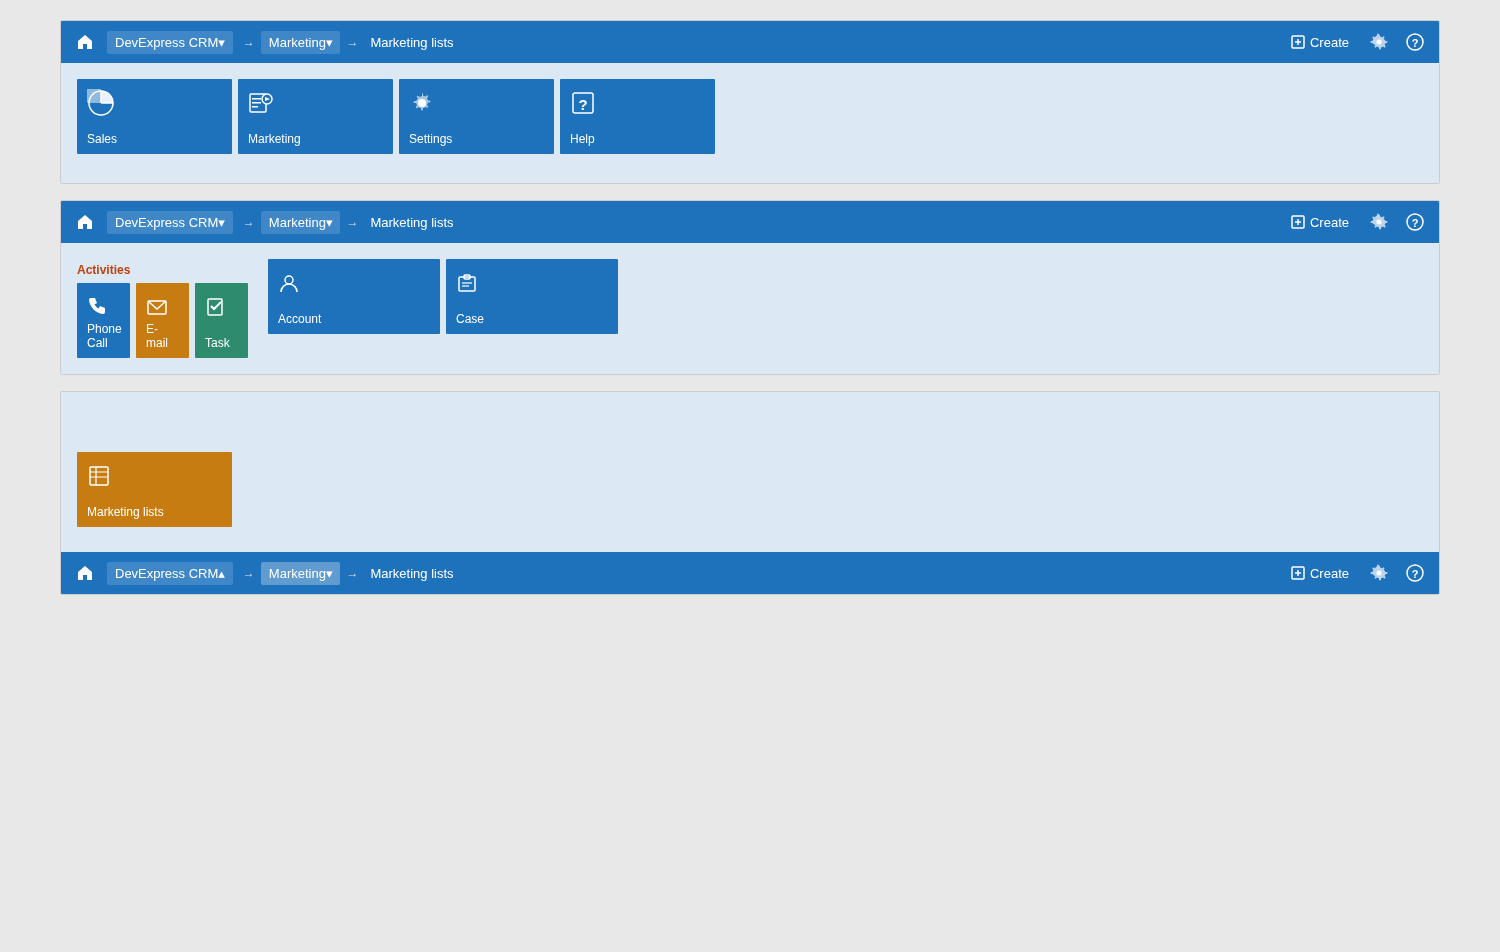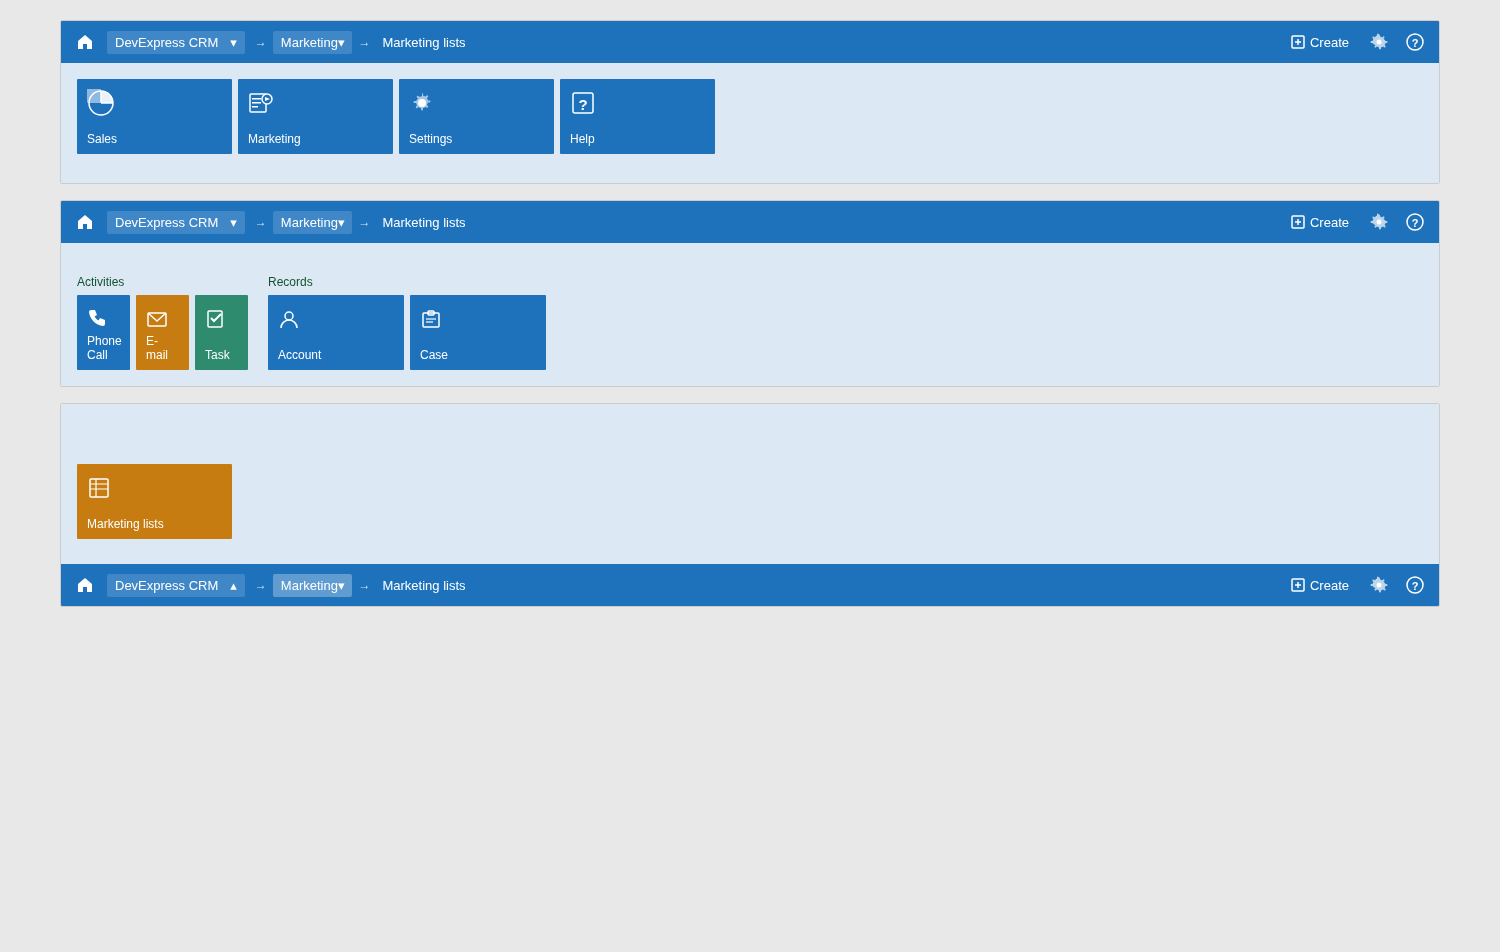--- a/index.html
+++ b/index.html
@@ -50,21 +50,20 @@
     .navbar-brand {
       display: flex;
       align-items: center;
       background: rgba(255,255,255,0.15);
       padding: 4px 8px;
       border-radius: 2px;
       cursor: pointer;
       font-size: 13px;
       color: #fff;
       margin-right: 4px;
-      gap: 12px;
     }
 
     .navbar-arrow {
       margin: 0 6px;
       font-size: 12px;
       color: rgba(255,255,255,0.8);
     }
 
     .navbar-section {
       display: flex;
@@ -160,24 +159,24 @@
       margin-top: auto;
     }
 
     .tile-blue { background: #1e72bc; }
     .tile-orange { background: #c67c10; }
     .tile-teal { background: #2e8b6e; }
 
     
     .section-label {
       font-size: 12px;
-      color: #14532d;
+      color: #c2410c;
       margin-bottom: 6px;
-      margin-top: 16px;
-      font-weight: normal;
+      margin-top: 4px;
+      font-weight: bold;
     }
 
     .activities-records-row {
       display: flex;
       gap: 20px;
       align-items: flex-start;
     }
 
     .activities-col, .records-col {
       display: flex;
@@ -189,21 +188,21 @@
       gap: 6px;
     }
 
     
     .tile-sm {
       width: 53px;
       height: 75px;
     }
 
     .tile-wide {
-      width: 136px;
+      width: 172px;
       height: 75px;
     }
 
     
     .panel3-content {
       background: #dce9f5;
       min-height: 160px;
       padding: 60px 16px 16px 16px;
     }
 
@@ -384,21 +383,20 @@
                   <rect x="3" y="3" width="14" height="16" rx="1" fill="none" stroke="white" stroke-width="1.5"></rect>
                   <polyline points="6,10 9,13 16,6" fill="none" stroke="white" stroke-width="2"></polyline>
                 </svg>
               </div>
               <span class="tile-label">Task</span>
             </div>
           </div>
         </div>
 
         <div class="records-col">
-          <div class="section-label">Records</div>
           <div class="tiles-in-col">
             <div class="tile tile-wide tile-blue">
               <div class="tile-icon">
                 <svg width="22" height="22" viewBox="0 0 22 22" fill="white">
                   <circle cx="11" cy="8" r="4" fill="none" stroke="white" stroke-width="1.5"></circle>
                   <path d="M3 20c0-4.4 3.6-8 8-8s8 3.6 8 8" fill="none" stroke="white" stroke-width="1.5"></path>
                 </svg>
               </div>
               <span class="tile-label">Account</span>
             </div>

